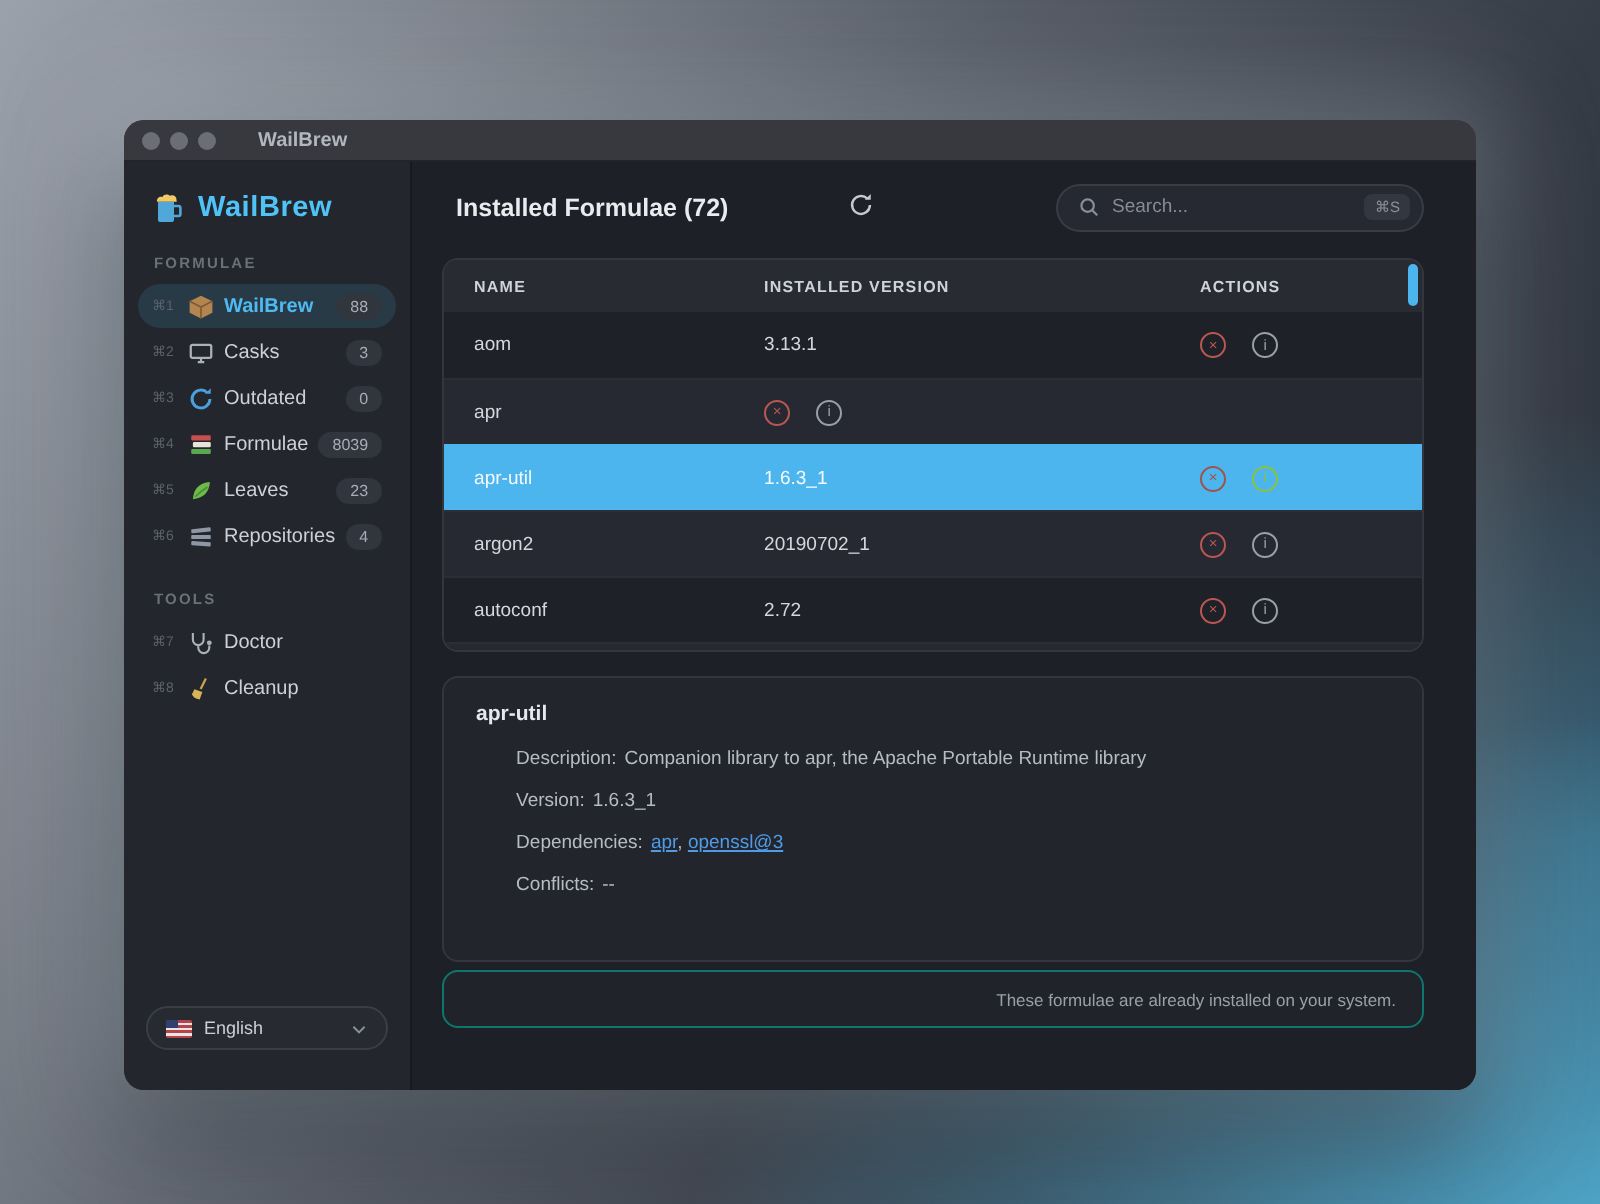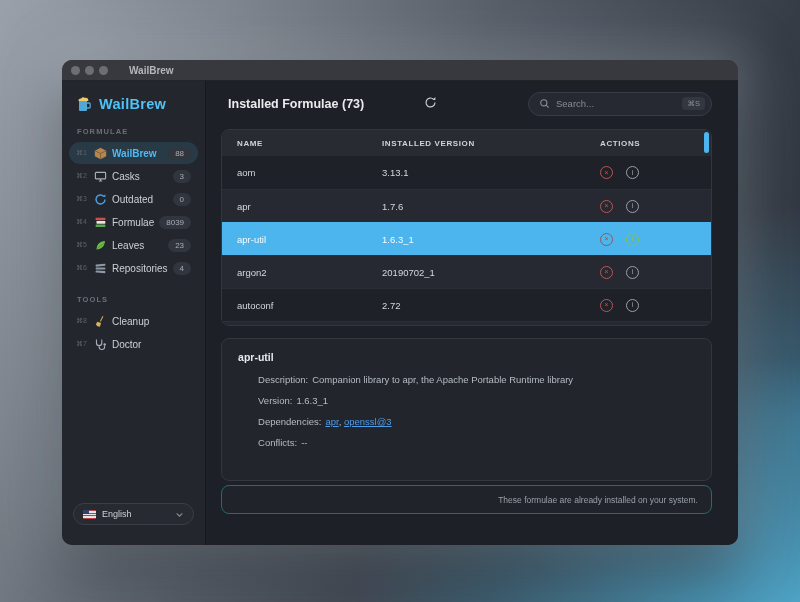--- a/index.html
+++ b/index.html
@@ -177,56 +177,56 @@
               </g>
             </svg>
           </span>
         <span class="slabel">Repositories</span>
         <span class="sbadge">4</span>
       </div>
 
       <div class="sec-label">TOOLS</div>
 
       <div class="side-item">
-        <span class="sc">⌘8</span>
-        <span class="sicon">
-            <svg width="13" height="13" viewBox="0 0 16 16">
-              <path d="M11 1.5L7.8 8" stroke="#c9a24e" stroke-width="1.4"></path>
-              <path d="M4 8.2l4.8 1.6L7.2 14.5c-2.6-.3-4.2-1.6-4.8-3.2z" fill="#d8b35a"></path>
-            </svg>
-          </span>
-        <span class="slabel">Cleanup</span>
-      </div>
-
-      <div class="side-item">
         <span class="sc">⌘7</span>
         <span class="sicon">
             <svg width="13" height="13" viewBox="0 0 16 16" fill="none" stroke="#aab1b9" stroke-width="1.3">
               <path d="M3 1.8v4.2a3.3 3.3 0 0 0 6.6 0V1.8M6.3 9.3v1.5a3.4 3.4 0 0 0 6.8 0V9.6"></path>
               <circle cx="13.1" cy="7.9" r="1.5" fill="#aab1b9" stroke="none"></circle>
             </svg>
           </span>
         <span class="slabel">Doctor</span>
+      </div>
+
+      <div class="side-item">
+        <span class="sc">⌘8</span>
+        <span class="sicon">
+            <svg width="13" height="13" viewBox="0 0 16 16">
+              <path d="M11 1.5L7.8 8" stroke="#c9a24e" stroke-width="1.4"></path>
+              <path d="M4 8.2l4.8 1.6L7.2 14.5c-2.6-.3-4.2-1.6-4.8-3.2z" fill="#d8b35a"></path>
+            </svg>
+          </span>
+        <span class="slabel">Cleanup</span>
       </div>
 
       <div class="lang">
         <span class="flag"></span>
         <span class="lang-label">English</span>
         <span class="chev">
             <svg width="9" height="9" viewBox="0 0 16 16">
               <path d="M3 6l5 5 5-5" fill="none" stroke="#8a9098" stroke-width="1.8"></path>
             </svg>
           </span>
       </div>
     </div>
 
     <div class="main">
 
       <div class="mheader">
-        <span class="mtitle">Installed Formulae (73)</span>
+        <span class="mtitle">Installed Formulae (72)</span>
         <button class="refresh-btn">
           <span><svg width="13" height="13" viewBox="0 0 16 16">
                 <path d="M13.5 8A5.5 5.5 0 1 1 11.9 4.1" fill="none" stroke="#c6cad0" stroke-width="1.5"></path>
                 <path d="M14 1.2v3.6h-3.6z" fill="#c6cad0"></path>
               </svg></span>
         </button>
         <div class="search">
           <span style="display:flex">
               <svg width="11" height="11" viewBox="0 0 16 16">
                 <circle cx="7" cy="7" r="4.5" fill="none" stroke="#8a9098" stroke-width="1.6"></circle>
@@ -249,21 +249,20 @@
           <span class="tcell">aom</span>
           <span class="tcell">3.13.1</span>
           <span class="acts">
               <span class="cicon x">×</span>
               <span class="cicon info">i</span>
             </span>
         </div>
 
         <div class="trow alt">
           <span class="tcell">apr</span>
-          <span class="tcell">1.7.6</span>
           <span class="acts">
               <span class="cicon x">×</span>
               <span class="cicon info">i</span>
             </span>
         </div>
 
         <div class="trow selected">
           <span class="tcell">apr-util</span>
           <span class="tcell">1.6.3_1</span>
           <span class="acts">

